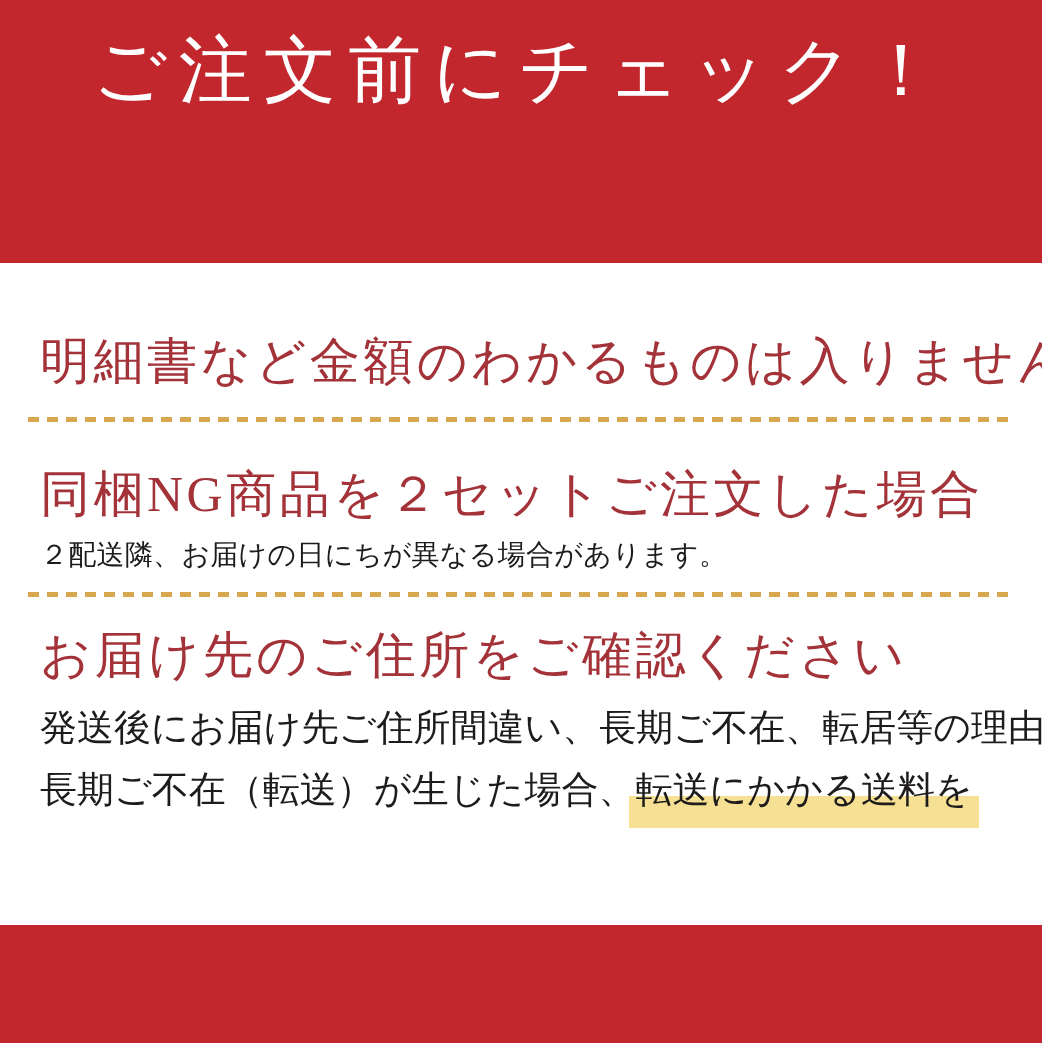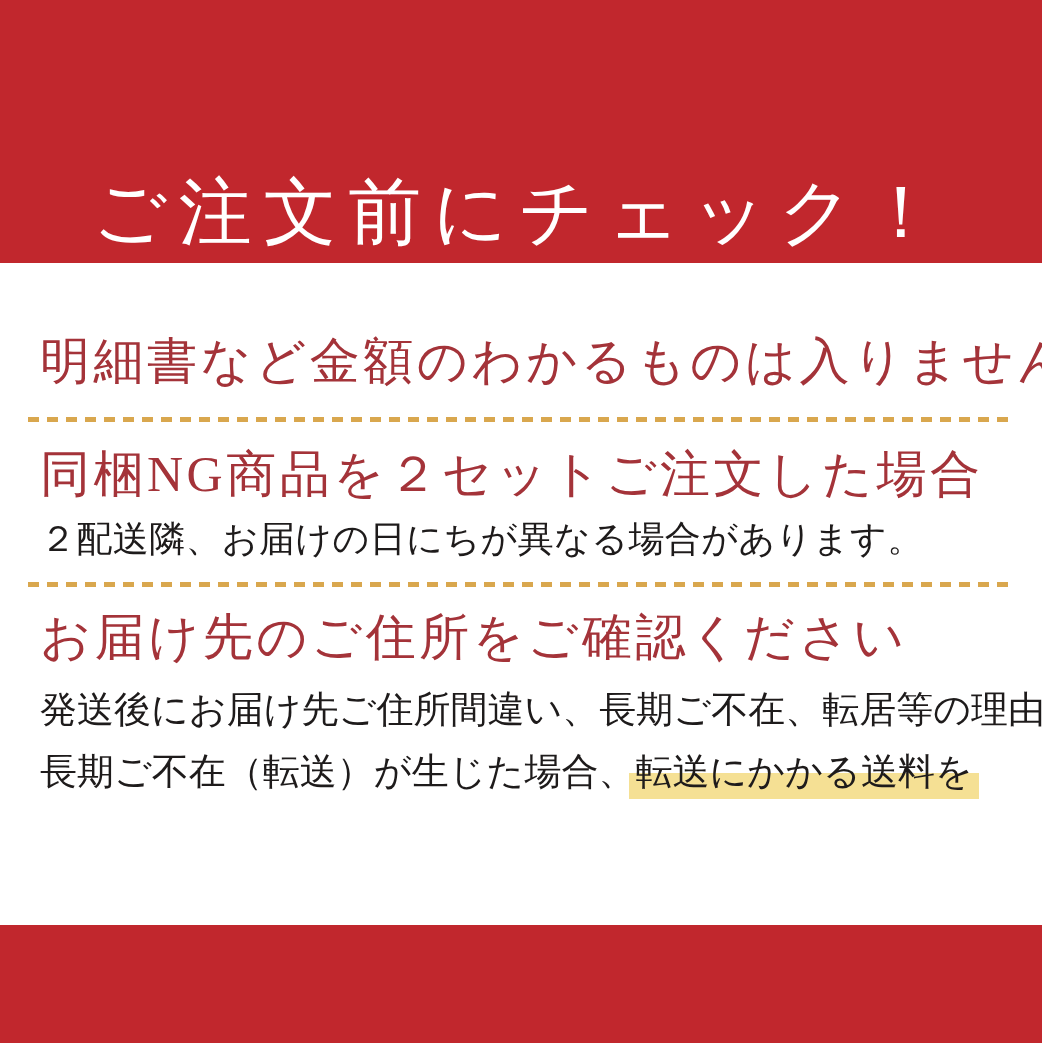--- a/index.html
+++ b/index.html
@@ -15,21 +15,21 @@
     background: #ffffff;
     overflow: hidden;
     font-family: "Liberation Serif", "DejaVu Serif", serif;
   }
 
   
   .banner-top {
     height: 263px;
     background: var(--banner_red, #c1272d);
     display: flex;
-    align-items: flex-end;
+    align-items: flex-start;
     justify-content: center;
   }
   .banner-top h1 {
     margin: 0;
     padding-top: 22px;
     color: #ffffff;
     font-size: 73px;
     font-weight: 500;
     letter-spacing: 0.16em;
     white-space: nowrap;
@@ -54,51 +54,51 @@
     height: 5px;
     margin: 26px 0 0 -12px;
     background: repeating-linear-gradient(
       90deg,
       var(--dash_gold, #d9a74e) 0 11px,
       transparent 11px 19px
     );
   }
   .dash-2 { margin-top: 20px; }
 
-  .sec-bundle h2 { margin-top: 24px; }
+  .sec-bundle h2 { margin-top: 44px; }
   .sec-bundle p {
     margin: 14px 0 0 0;
-    font-size: 36px;
+    font-size: 28px;
     line-height: 1.25;
     color: var(--text_black, #1e1b1b);
     letter-spacing: 0.01em;
     white-space: nowrap;
   }
 
-  .sec-address h2 { margin-top: 22px; }
+  .sec-address h2 { margin-top: 30px; }
   .sec-address .lines {
     margin: 12px 0 0 0;
     font-size: 37px;
     line-height: 62px;
     color: var(--text_black, #1e1b1b);
     letter-spacing: 0;
   }
   .sec-address .lines p {
     margin: 0;
     white-space: nowrap;
   }
 
   .hl {
     background-image: linear-gradient(
       to bottom,
       transparent 46%,
       var(--highlight_yellow, #f5e094) 46%,
       var(--highlight_yellow, #f5e094) 100%
     );
-    padding: 0 6px 7px 6px;
+    padding: 0 6px 18px 6px;
     margin-left: -6px;
   }
 
   
   .banner-bottom {
     position: absolute;
     left: 0;
     right: 0;
     bottom: 0;
     height: 118px;

